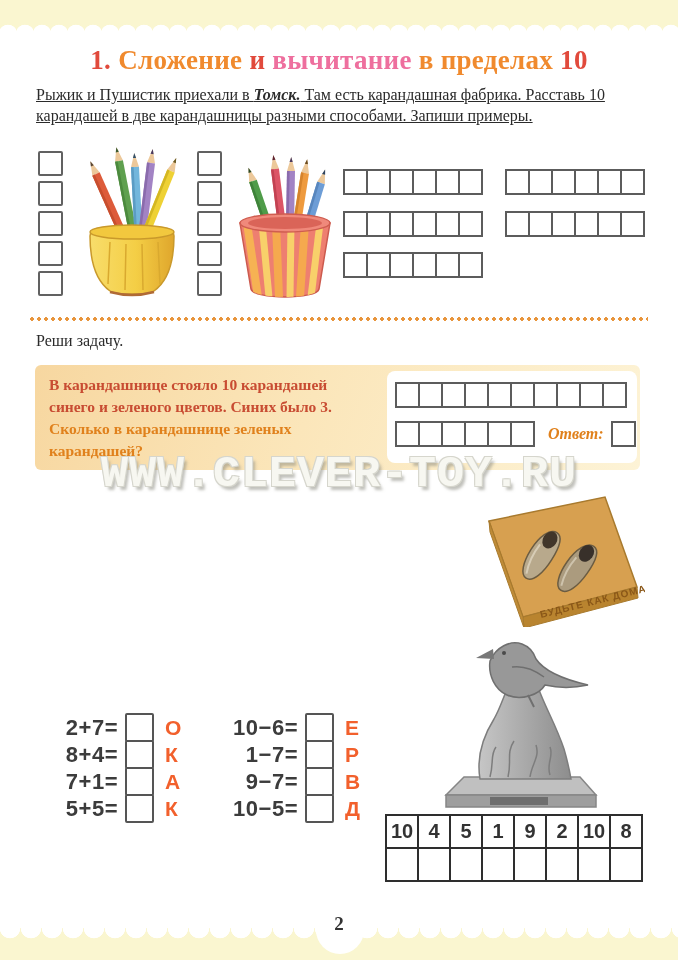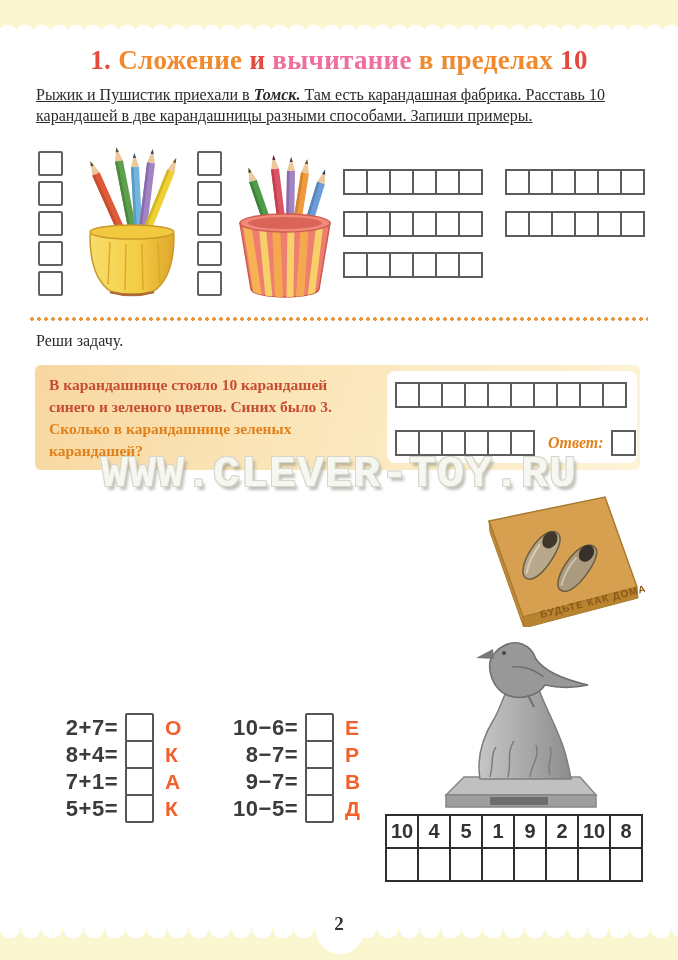--- a/index.html
+++ b/index.html
@@ -64,21 +64,21 @@
     background: linear-gradient(110deg, #f7d7a0 0%, #fbe6ba 45%, #fdf3d6 100%); }
   .task-text { position:absolute; left:14px; top:9px; width:322px;
     font-weight:bold; font-size:15.5px; line-height:1.42; }
   .task-red    { color:var(--task-red); }
   .task-orange { color:var(--task-orange); }
   .task-panel  { position:absolute; left:352px; top:6px; width:250px; height:92px;
     background:#ffffff; border-radius:8px; }
   .task-row { position:absolute; display:flex; align-items:center; }
   .task-row .gcell + .gcell { margin-left:-2px; }
   #task-row-1 { left:8px; top:11px; }
-  #task-row-2 { left:8px; top:50px;margin-top:9px; }
+  #task-row-2 { left:8px; top:50px; }
   .answer-label { font-style:italic; font-weight:bold; font-size:16px; color:var(--task-orange);
     margin:0 7px 0 13px; }
 
   
   .watermark { position:absolute; left:0; top:449px; width:100%; text-align:center; z-index:6;
     font-family:Liberation Mono, monospace; font-weight:bold; font-size:45px; letter-spacing:1px;
     color:#f7f7f1;
     text-shadow:-1px -1px 0 #d6d6cd, 1px -1px 0 #d6d6cd, -1px 1px 0 #d6d6cd, 1px 1px 0 #d6d6cd,
                  3px 4px 3px rgba(140,140,130,0.55); }
 
@@ -391,21 +391,21 @@
       <span class="eq-letter">К</span>
     </div>
   </div>
   <div class="eq-col" id="eq-right">
     <div class="eq-row">
       <span class="eq-expr">10−6=</span>
       <span class="eq-box"></span>
       <span class="eq-letter">Е</span>
     </div>
     <div class="eq-row">
-      <span class="eq-expr">8−7=</span>
+      <span class="eq-expr">1−7=</span>
       <span class="eq-box"></span>
       <span class="eq-letter">Р</span>
     </div>
     <div class="eq-row">
       <span class="eq-expr">9−7=</span>
       <span class="eq-box"></span>
       <span class="eq-letter">В</span>
     </div>
     <div class="eq-row">
       <span class="eq-expr">10−5=</span>

